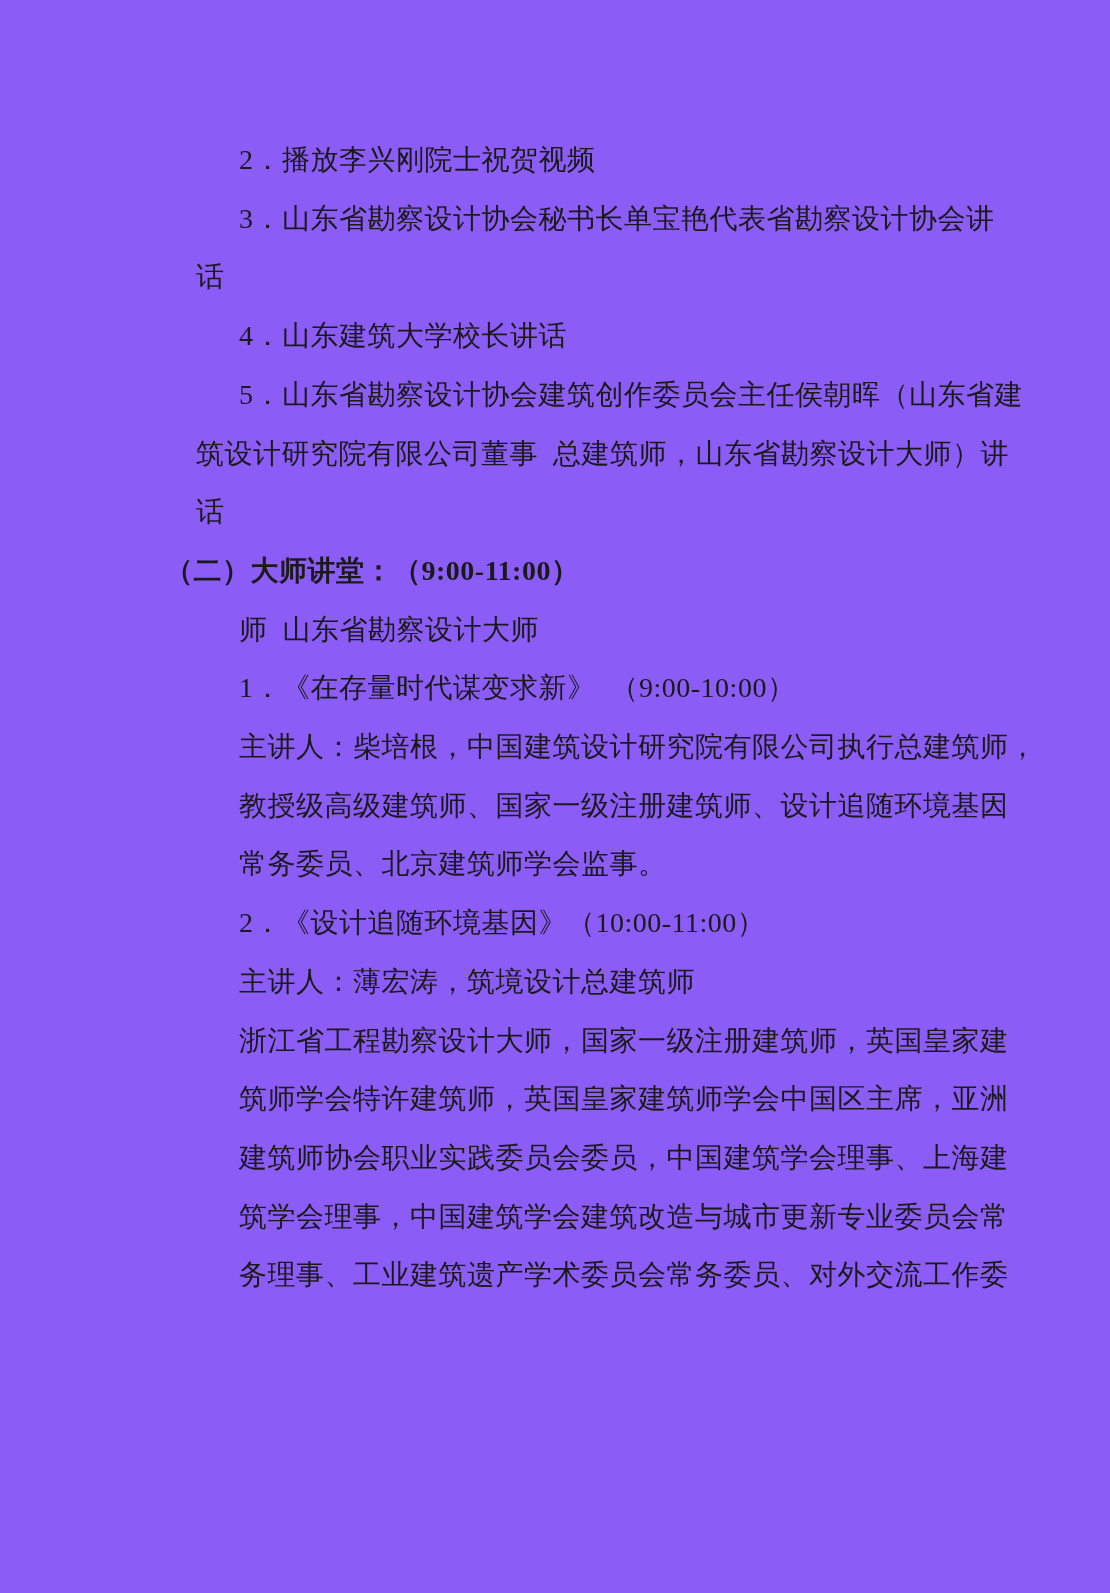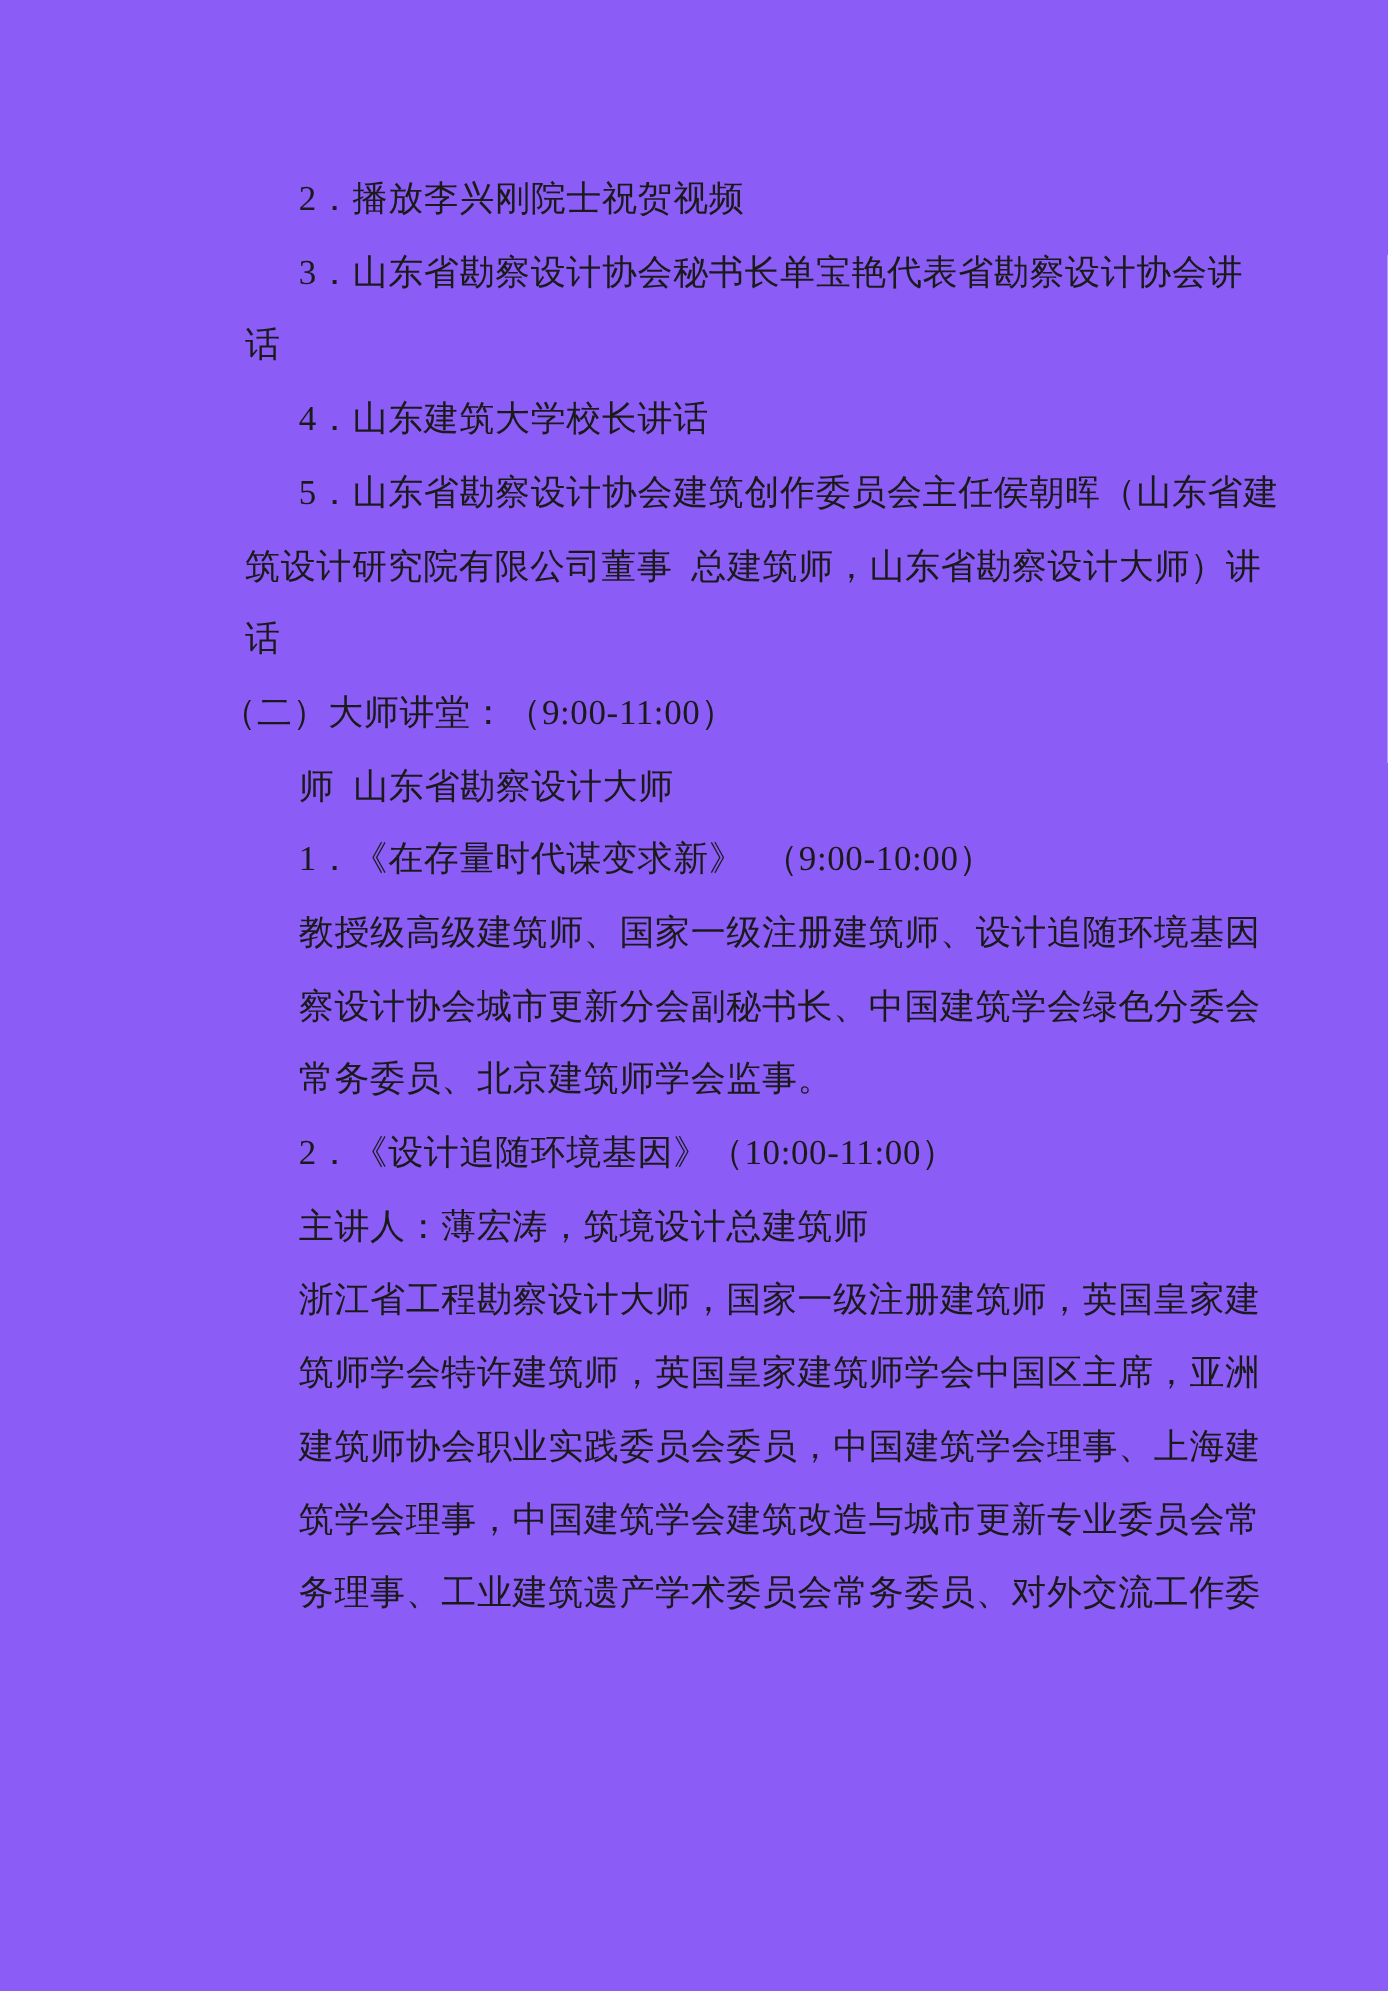--- a/index.html
+++ b/index.html
@@ -25,38 +25,38 @@
   }
   .ln {
     white-space: pre;
     letter-spacing: 0.5px;
   }
   
   .ind-2 { margin-left: 74px; }
   
   .ind-1 { margin-left: 31px; }
   
-  .ind-0 { margin-left: 12px; }
+  .ind-0 { margin-left: 0; font-weight: bold; }
 </style>
 </head>
 <body>
 
 <div class="page">
   <div class="ln ind-2">2．播放李兴刚院士祝贺视频</div>
   <div class="ln ind-2">3．山东省勘察设计协会秘书长单宝艳代表省勘察设计协会讲</div>
   <div class="ln ind-1">话</div>
   <div class="ln ind-2">4．山东建筑大学校长讲话</div>
   <div class="ln ind-2">5．山东省勘察设计协会建筑创作委员会主任侯朝晖（山东省建</div>
   <div class="ln ind-1">筑设计研究院有限公司董事  总建筑师，山东省勘察设计大师）讲</div>
   <div class="ln ind-1">话</div>
   <div class="ln ind-0">（二）大师讲堂：（9:00-11:00）</div>
   <div class="ln ind-2">师  山东省勘察设计大师</div>
   <div class="ln ind-2">1．《在存量时代谋变求新》  （9:00-10:00）</div>
+  <div class="ln ind-2">主讲人：柴培根，中国建筑设计研究院有限公司执行总建筑师，</div>
   <div class="ln ind-2">教授级高级建筑师、国家一级注册建筑师、设计追随环境基因</div>
-  <div class="ln ind-2">察设计协会城市更新分会副秘书长、中国建筑学会绿色分委会</div>
   <div class="ln ind-2">常务委员、北京建筑师学会监事。</div>
   <div class="ln ind-2">2．《设计追随环境基因》（10:00-11:00）</div>
   <div class="ln ind-2">主讲人：薄宏涛，筑境设计总建筑师</div>
   <div class="ln ind-2">浙江省工程勘察设计大师，国家一级注册建筑师，英国皇家建</div>
   <div class="ln ind-2">筑师学会特许建筑师，英国皇家建筑师学会中国区主席，亚洲</div>
   <div class="ln ind-2">建筑师协会职业实践委员会委员，中国建筑学会理事、上海建</div>
   <div class="ln ind-2">筑学会理事，中国建筑学会建筑改造与城市更新专业委员会常</div>
   <div class="ln ind-2">务理事、工业建筑遗产学术委员会常务委员、对外交流工作委</div>
 </div>
 

